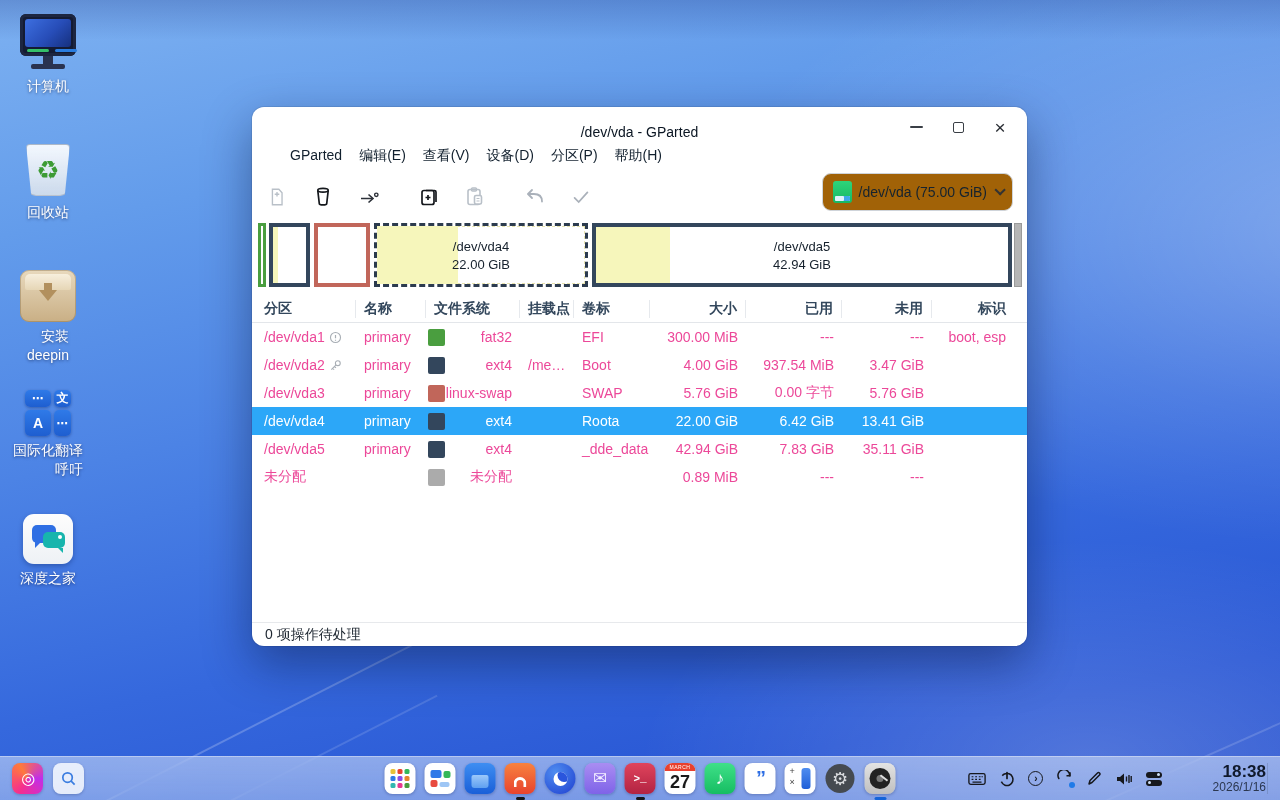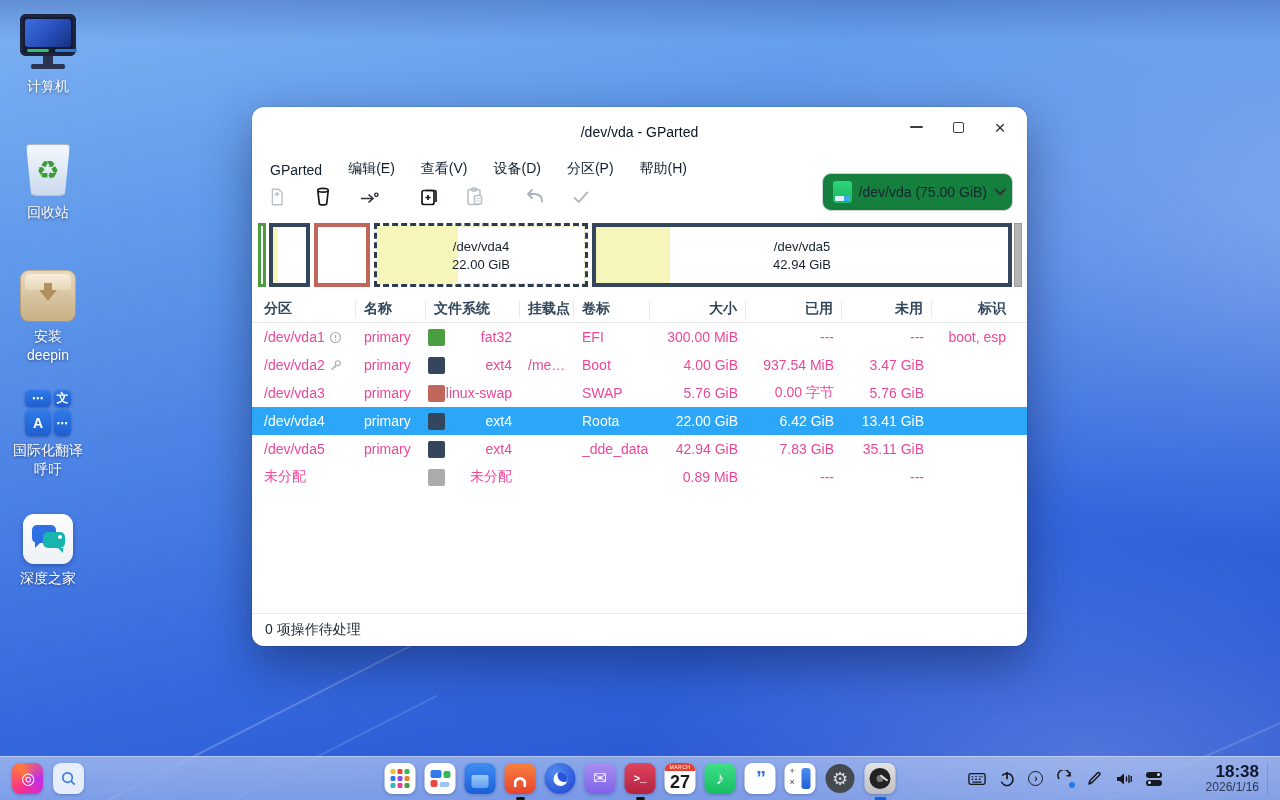--- a/index.html
+++ b/index.html
@@ -15,21 +15,21 @@
       radial-gradient(70% 55% at 85% 95%, rgba(255,255,255,.18) 0%, transparent 50%),
       linear-gradient(180deg, rgba(20,45,130,.25) 0%, transparent 5%); }
   .streak { position:absolute; background:rgba(255,255,255,.22); height:2px; transform:rotate(-27deg); }
   .s1 { width:560px; left:-60px; top:742px; }
   .s2 { width:420px; left:40px;  top:790px; opacity:.6; }
   .s3 { width:700px; left:980px; top:700px; transform:rotate(-24deg); opacity:.7; }
 
   
   .dicons { position:absolute; left:0; top:0; width:96px; }
   .dicon { position:absolute; left:0; width:96px; display:flex; flex-direction:column; align-items:center; cursor:default; }
-  .dicon .lbl { color:#fff; font-size:14px; line-height:19px; text-align:center;
+  .dicon .lbl { color:#fff; font-size:14px; line-height:19px; text-align:right;
     text-shadow:0 1px 3px rgba(10,20,60,.6); margin-top:5px; }
   .di-computer { top:12px; } .di-trash { top:140px; } .di-install { top:270px; }
   .di-i18n { top:390px; } .di-home { top:514px; }
 
   .art-computer { width:58px; height:60px; position:relative; }
   .art-computer .scr { position:absolute; left:1px; top:2px; width:56px; height:42px; border-radius:6px;
     background:#141b33; box-shadow:inset 0 0 0 3px #1d2640; }
   .art-computer .scr::before { content:""; position:absolute; inset:5px 5px 9px 5px; border-radius:3px;
     background:linear-gradient(135deg,#3d6fe0 0%,#274db8 55%,#16307e 100%); }
   .art-computer .scr::after { content:""; position:absolute; left:7px; bottom:4px; width:22px; height:3px; background:#35c06a; border-radius:2px; box-shadow:28px 0 0 #2a7de0;}
@@ -70,28 +70,28 @@
     border-radius:12px; box-shadow:0 18px 48px rgba(5,15,50,.42), 0 0 0 1px rgba(0,0,0,.08);
     display:flex; flex-direction:column; overflow:hidden; }
   .titlebar { height:40px; position:relative; display:flex; align-items:center; justify-content:center; flex:0 0 auto; }
   .title { font-size:14px; color:#0a1522;margin-top:9px; }
   .controls { position:absolute; right:6px; top:0; height:40px; display:flex; }
   .ctl { width:42px; height:40px; display:flex; align-items:center; justify-content:center; cursor:pointer; }
   .ctl .min { width:13px; height:2px; background:#3a3f46; border-radius:1px; }
   .ctl .max { width:11px; height:11px; border:1.6px solid #3a3f46; border-radius:2px; }
   .ctl .cls { font-size:19px; color:#2a2e34; line-height:1; }
 
-  .menubar { height:31px; display:flex; align-items:flex-end; gap:26px; padding:0 18px; flex:0 0 auto; }
+  .menubar { height:31px; display:flex; align-items:flex-start; gap:17px; padding:0 18px; flex:0 0 auto;margin-left:20px; }
   .menu-item { font-size:14px; color:#12202e; cursor:pointer; }
 
   .toolbar { height:38px; display:flex; align-items:center; padding:0 10px; gap:16px; position:relative; flex:0 0 auto; }
   .tbtn { width:30px; height:30px; display:flex; align-items:center; justify-content:center; cursor:pointer; }
   .tbtn svg { display:block; }
   .combo { position:absolute; right:14px; top:-5px; height:38px; display:flex; align-items:center; gap:7px;
-    border:1px solid #cfd4da; border-radius:9px; padding:0 10px; background:#15803d; cursor:pointer; }
+    border:1px solid #cfd4da; border-radius:9px; padding:0 10px; background:#a16207; cursor:pointer; }
   .disk-ico { width:19px; height:22px; border-radius:3px; background:linear-gradient(180deg,#2ed47a,#17b864); position:relative; }
   .disk-ico::after { content:""; position:absolute; left:2px; bottom:2px; right:2px; height:5px; border-radius:1px;
     background:#dff1fb; box-shadow:inset -6px 0 0 #3ea8e8; }
   .combo .val { font-size:14px; color:#15232f; }
   .combo .chev { width:8px; height:8px; border-right:2px solid #333; border-bottom:2px solid #333; transform:rotate(45deg) translateY(-3px); }
 
   
   .diskbar { height:80px; position:relative; flex:0 0 auto; }
   .seg { position:absolute; top:7px; height:64px; background:#fff; }
   .seg .fill { position:absolute; left:0; top:0; bottom:0; background:#f6f6bb; }
@@ -123,32 +123,32 @@
   .c-flag { width:88px; justify-content:flex-end; padding-right:14px; }
   .phead .c-fs { justify-content:flex-start; padding-left:8px; }
   .phead .c-size,.phead .c-used,.phead .c-unus,.phead .c-flag { justify-content:flex-end; }
   .prow.data { color:#ec4899; }
   .prow.selected { background:#2ca7f8; color:#fff; }
   .sw-fat32 { background:#4a9e3f; } .sw-ext4 { background:#33465c; }
   .sw-swap { background:#c1665a; } .sw-un { background:#ababab; }
   .tiny-ico { width:13px; height:13px; flex:0 0 auto; opacity:.75; }
   .spacer { flex:1 1 auto; }
 
-  .statusbar { height:33px; border-top:1px solid #e7e9ec; display:flex; align-items:center;
+  .statusbar { height:24px; border-top:1px solid #e7e9ec; display:flex; align-items:center;
     padding:0 13px; font-size:14px; color:#1d2630; flex:0 0 auto; }
 
   
   .taskbar { position:absolute; left:0; right:0; bottom:0; height:44px;
     background:linear-gradient(180deg,rgba(228,238,252,.52),rgba(208,224,248,.48));
     backdrop-filter:blur(18px); border-top:1px solid rgba(255,255,255,.45);
     display:flex; align-items:center; }
   .tb-left { position:absolute; left:12px; display:flex; gap:10px; align-items:center; }
   .tb-center { position:absolute; left:50%; transform:translateX(-50%); display:flex; gap:9px; align-items:center; }
   .tb-tray { position:absolute; right:118px; display:flex; gap:13px; align-items:center; color:#16181d; }
-  .tb-clock { position:absolute; right:12px; text-align:right; line-height:1.1; padding-right:8px; border-right:1px solid rgba(90,110,150,.35); }
+  .tb-clock { position:absolute; right:12px; text-align:right; line-height:1.1; padding-right:1px; border-right:1px solid rgba(90,110,150,.35); }
   .tb-clock .t { font-size:17px; font-weight:bold; color:#10192b; }
   .tb-clock .d { font-size:12px; color:#2c3850; }
 
   .app { width:31px; height:31px; border-radius:8px; position:relative; flex:0 0 auto; cursor:pointer;
     display:flex; align-items:center; justify-content:center; box-shadow:0 1px 3px rgba(10,25,70,.25); }
   .runbar { position:absolute; left:50%; transform:translateX(-50%); bottom:-6px; width:9px; height:3px; border-radius:2px; background:#14161a; }
   .runbar.active { background:#1463d8; width:12px; }
 
   .ap-launcher { background:conic-gradient(from 210deg,#f52e8e,#ff7a3c,#c12ee8,#f52e8e); }
   .ap-launcher .sw { color:#fff; font-size:16px; font-weight:bold; transform:rotate(-12deg); }

